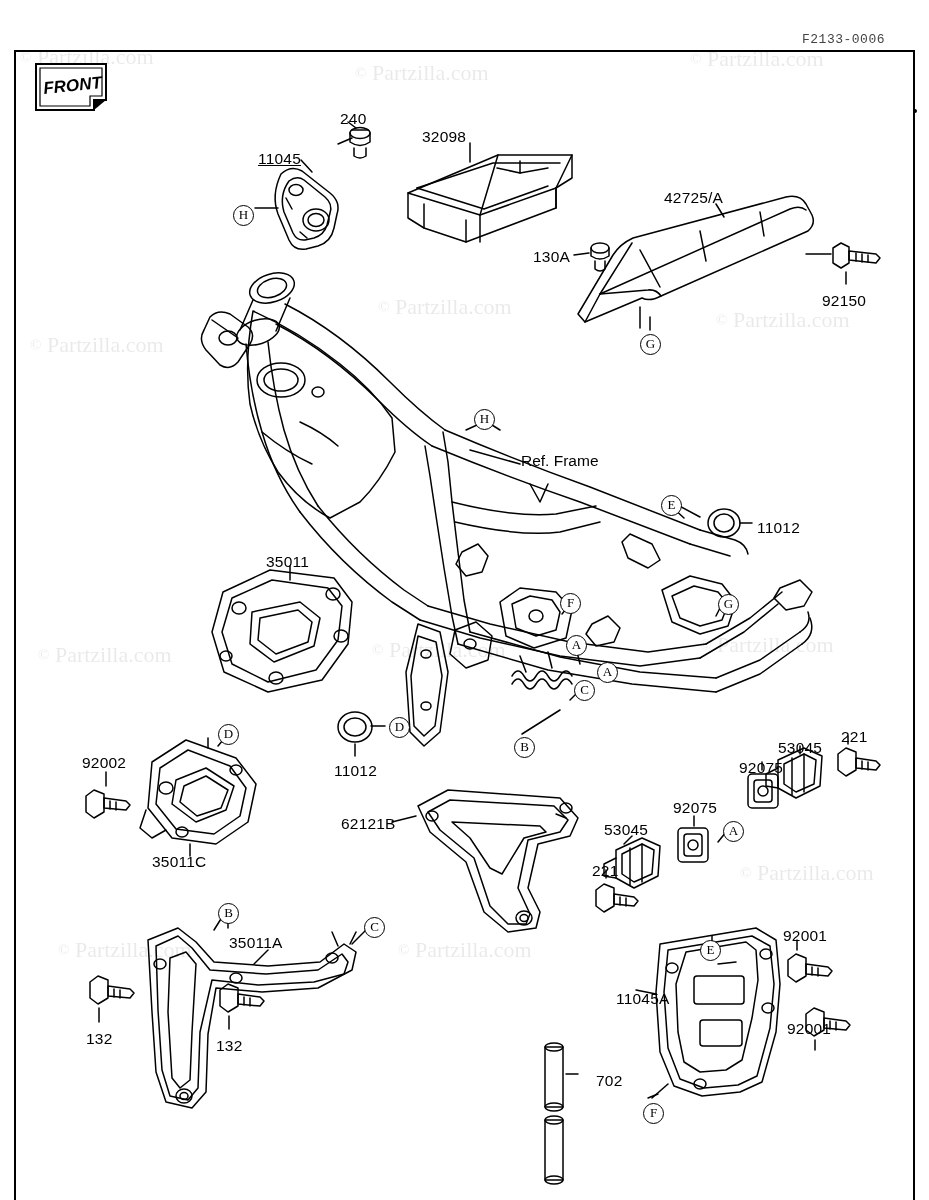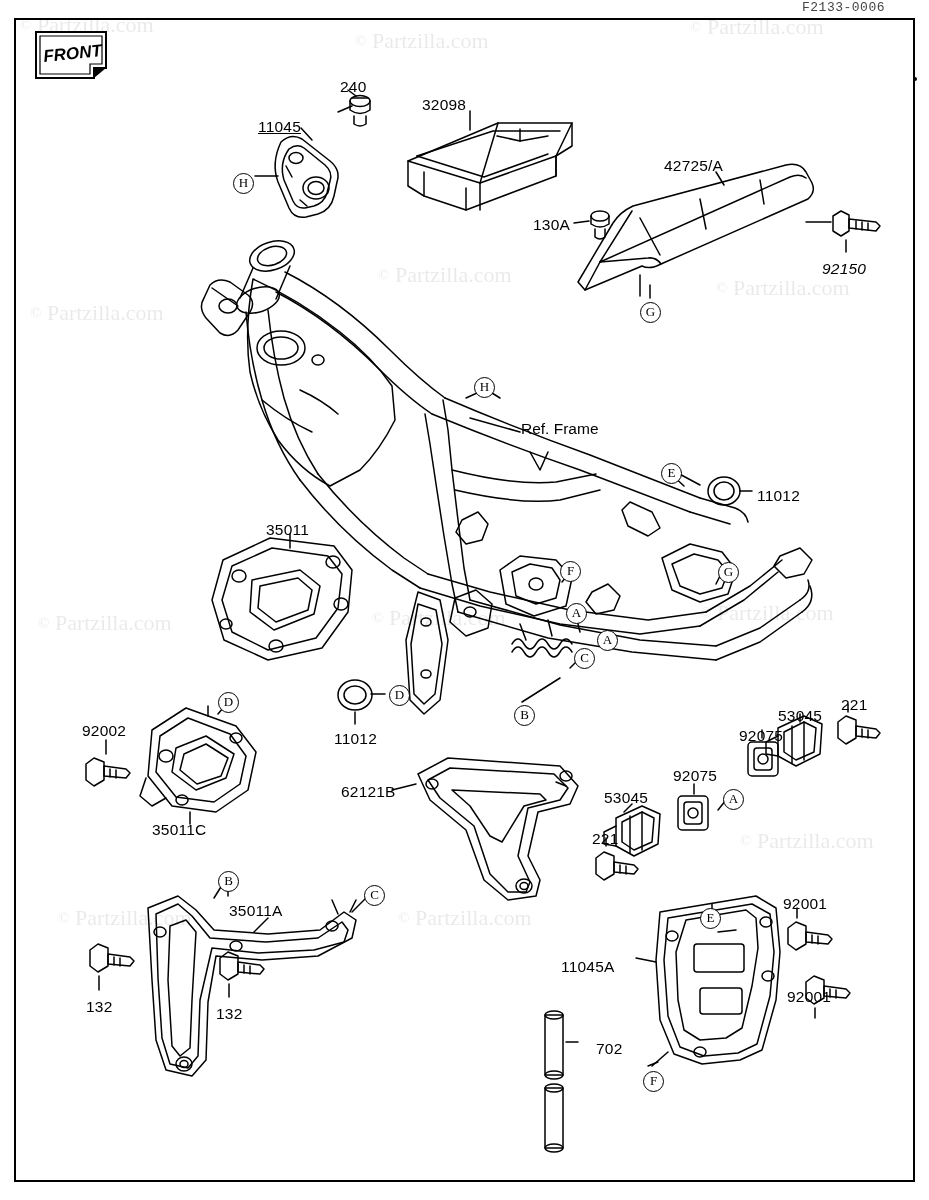--- a/index.html
+++ b/index.html
@@ -10,20 +10,21 @@
   body {
     width: 929px; height: 1200px;
     position: relative;
     overflow: hidden;
     font-family: "Liberation Sans", sans-serif;
     color: #000;
   }
   #sheet {
     position: absolute;
     inset: 0;
+    margin-top: 32px;
   }
   
   .sheet-border {
     position: absolute;
     left: 14px; top: 18px;
     width: 901px; height: 1164px;
     border: 2px solid #000;
   }
   
   .doc-code {
@@ -501,37 +502,37 @@
   <div class="wm" style="left:58px;  top:905px;"><span class="c">©</span> <span>Partzilla.com</span></div>
   <div class="wm" style="left:398px; top:905px;"><span class="c">©</span> <span>Partzilla.com</span></div>
 
   <div class="reflbl" style="left:521px; top:420px;">Ref. Frame</div>
 
   <div class="lbl" style="left:340px; top:78px;">240</div>
   <div class="lbl" style="left:258px; top:118px;text-decoration:underline;">11045</div>
   <div class="lbl" style="left:422px; top:96px;">32098</div>
   <div class="lbl" style="left:664px; top:157px;">42725/A</div>
   <div class="lbl" style="left:533px; top:216px;">130A</div>
-  <div class="lbl" style="left:822px; top:260px;font-style:italic;">92150</div>
+  <div class="lbl" style="left:822px; top:260px;">92150</div>
   <div class="lbl" style="left:757px; top:487px;">11012</div>
   <div class="lbl" style="left:266px; top:521px;">35011</div>
   <div class="lbl" style="left:334px; top:730px;">11012</div>
   <div class="lbl" style="left:82px;  top:722px;">92002</div>
   <div class="lbl" style="left:152px; top:821px;">35011C</div>
   <div class="lbl" style="left:341px; top:783px;">62121B</div>
   <div class="lbl" style="left:229px; top:902px;">35011A</div>
   <div class="lbl" style="left:86px;  top:998px;">132</div>
   <div class="lbl" style="left:216px; top:1005px;">132</div>
   <div class="lbl" style="left:778px; top:707px;">53045</div>
   <div class="lbl" style="left:841px; top:696px;">221</div>
   <div class="lbl" style="left:739px; top:727px;">92075</div>
   <div class="lbl" style="left:673px; top:767px;">92075</div>
   <div class="lbl" style="left:604px; top:789px;">53045</div>
   <div class="lbl" style="left:592px; top:830px;">221</div>
-  <div class="lbl" style="left:561px; top:958px;">11045A</div>
+  <div class="lbl" style="left:616px; top:958px;">11045A</div>
   <div class="lbl" style="left:783px; top:895px;">92001</div>
   <div class="lbl" style="left:787px; top:988px;">92001</div>
   <div class="lbl" style="left:596px; top:1040px;">702</div>
 
   <div class="circ" style="left:233px; top:173px;">H</div>
   <div class="circ" style="left:640px; top:302px;">G</div>
   <div class="circ" style="left:474px; top:377px;">H</div>
   <div class="circ" style="left:661px; top:463px;">E</div>
   <div class="circ" style="left:560px; top:561px;">F</div>
   <div class="circ" style="left:718px; top:562px;">G</div>

